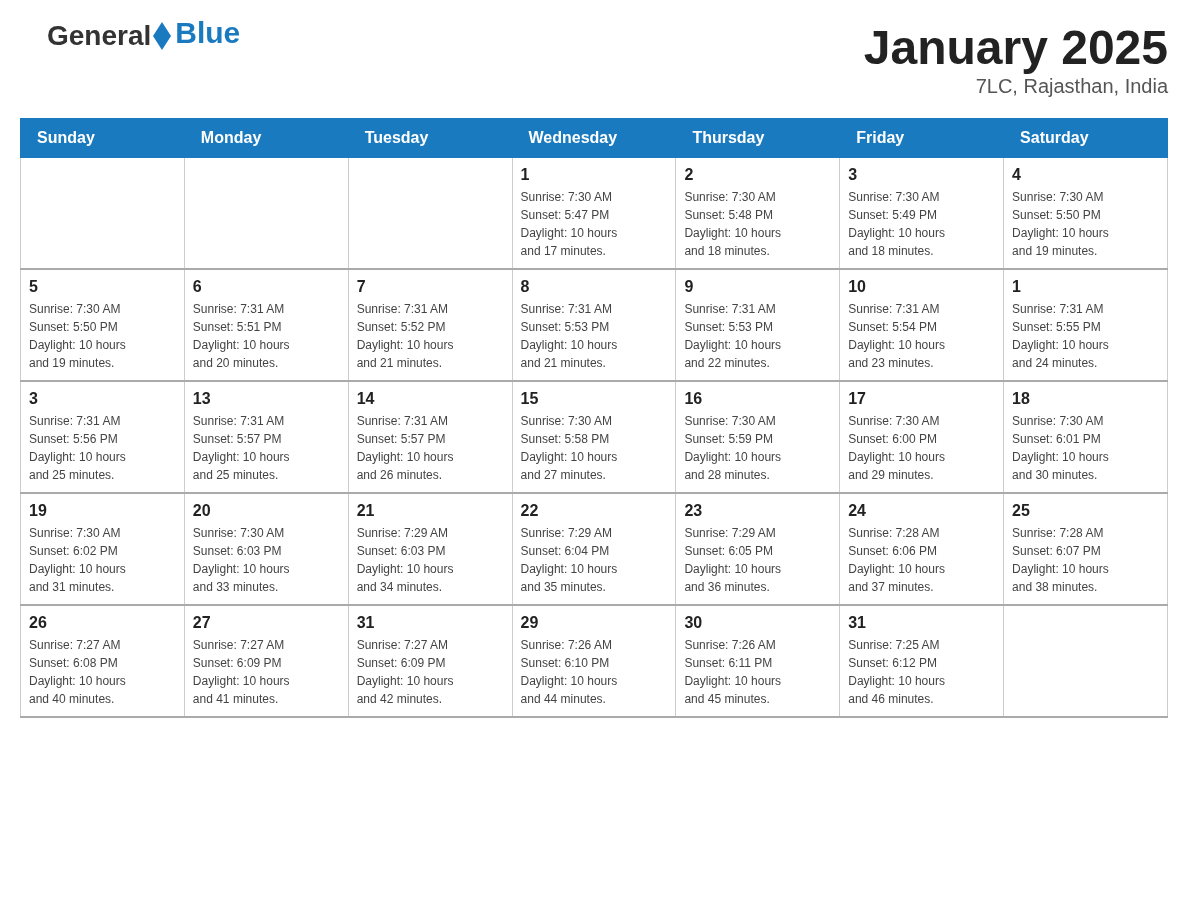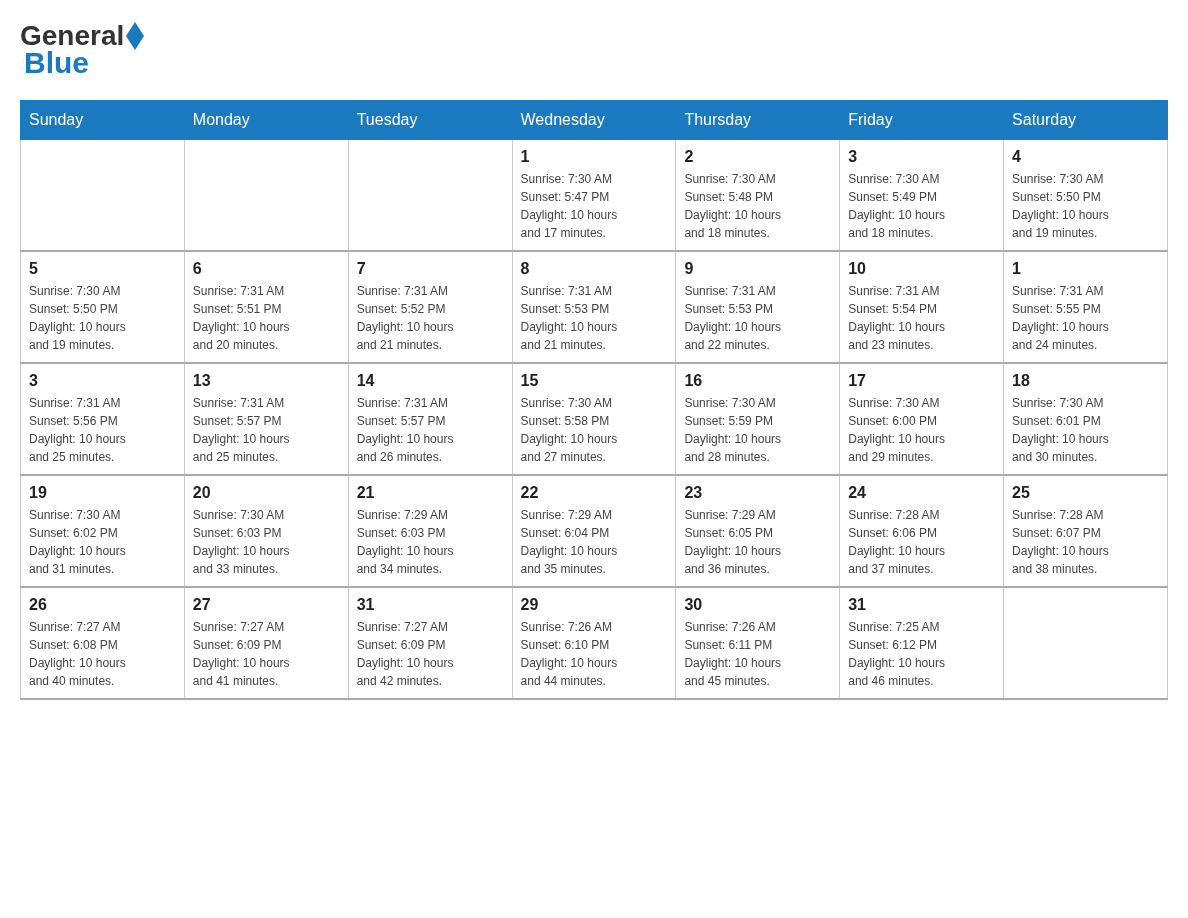--- a/index.html
+++ b/index.html
@@ -45,22 +45,22 @@
       color: #555;
     }
     .calendar {
       width: 100%;
       border-collapse: collapse;
     }
     .calendar thead th {
       background-color: #1a7abf;
       color: #fff;
       font-size: 16px;
-      font-weight: normal;
-      padding: 10px 8px;
+      font-weight: bold;
+      padding: 10px 16px;
       text-align: left;
       border: 1px solid #1a7abf;
     }
     .calendar tbody td {
       vertical-align: top;
       padding: 8px;
       border: 1px solid #ccc;
       font-size: 13px;
       color: #333;
       width: 14.28%;
@@ -83,30 +83,34 @@
     }
     .empty-cell {
       background: #fff;
     }
   </style>
 </head>
 <body>
 
 <div class="header-area">
   <div class="logo">
-    <div style="display:flex; flex-direction:column; align-items:flex-start;">
+    <div style="display:flex; flex-direction:row; align-items:center;margin-left:27px;">
       <div style="display:flex; align-items:center;">
         <span class="logo-general">General</span>
         <span style="display:inline-flex; flex-direction:column; align-items:center; margin-left:2px;">
           <span style="width:0; height:0; border-left:9px solid transparent; border-right:9px solid transparent; border-bottom:14px solid #1a7abf; display:inline-block;"></span>
           <span style="width:0; height:0; border-left:9px solid transparent; border-right:9px solid transparent; border-top:14px solid #1a7abf; display:inline-block;"></span>
         </span>
       </div>
       <span class="logo-blue" style="margin-top:-6px; margin-left:4px;">Blue</span>
     </div>
+  </div>
+  <div class="title-area">
+    <h1>January 2025</h1>
+    <h2>7LC, Rajasthan, India</h2>
   </div>
 </div>
 
 <table class="calendar">
   <thead>
     <tr id="weekday-header">
     <th>Sunday</th>
         <th>Monday</th>
         <th>Tuesday</th>
         <th>Wednesday</th>

